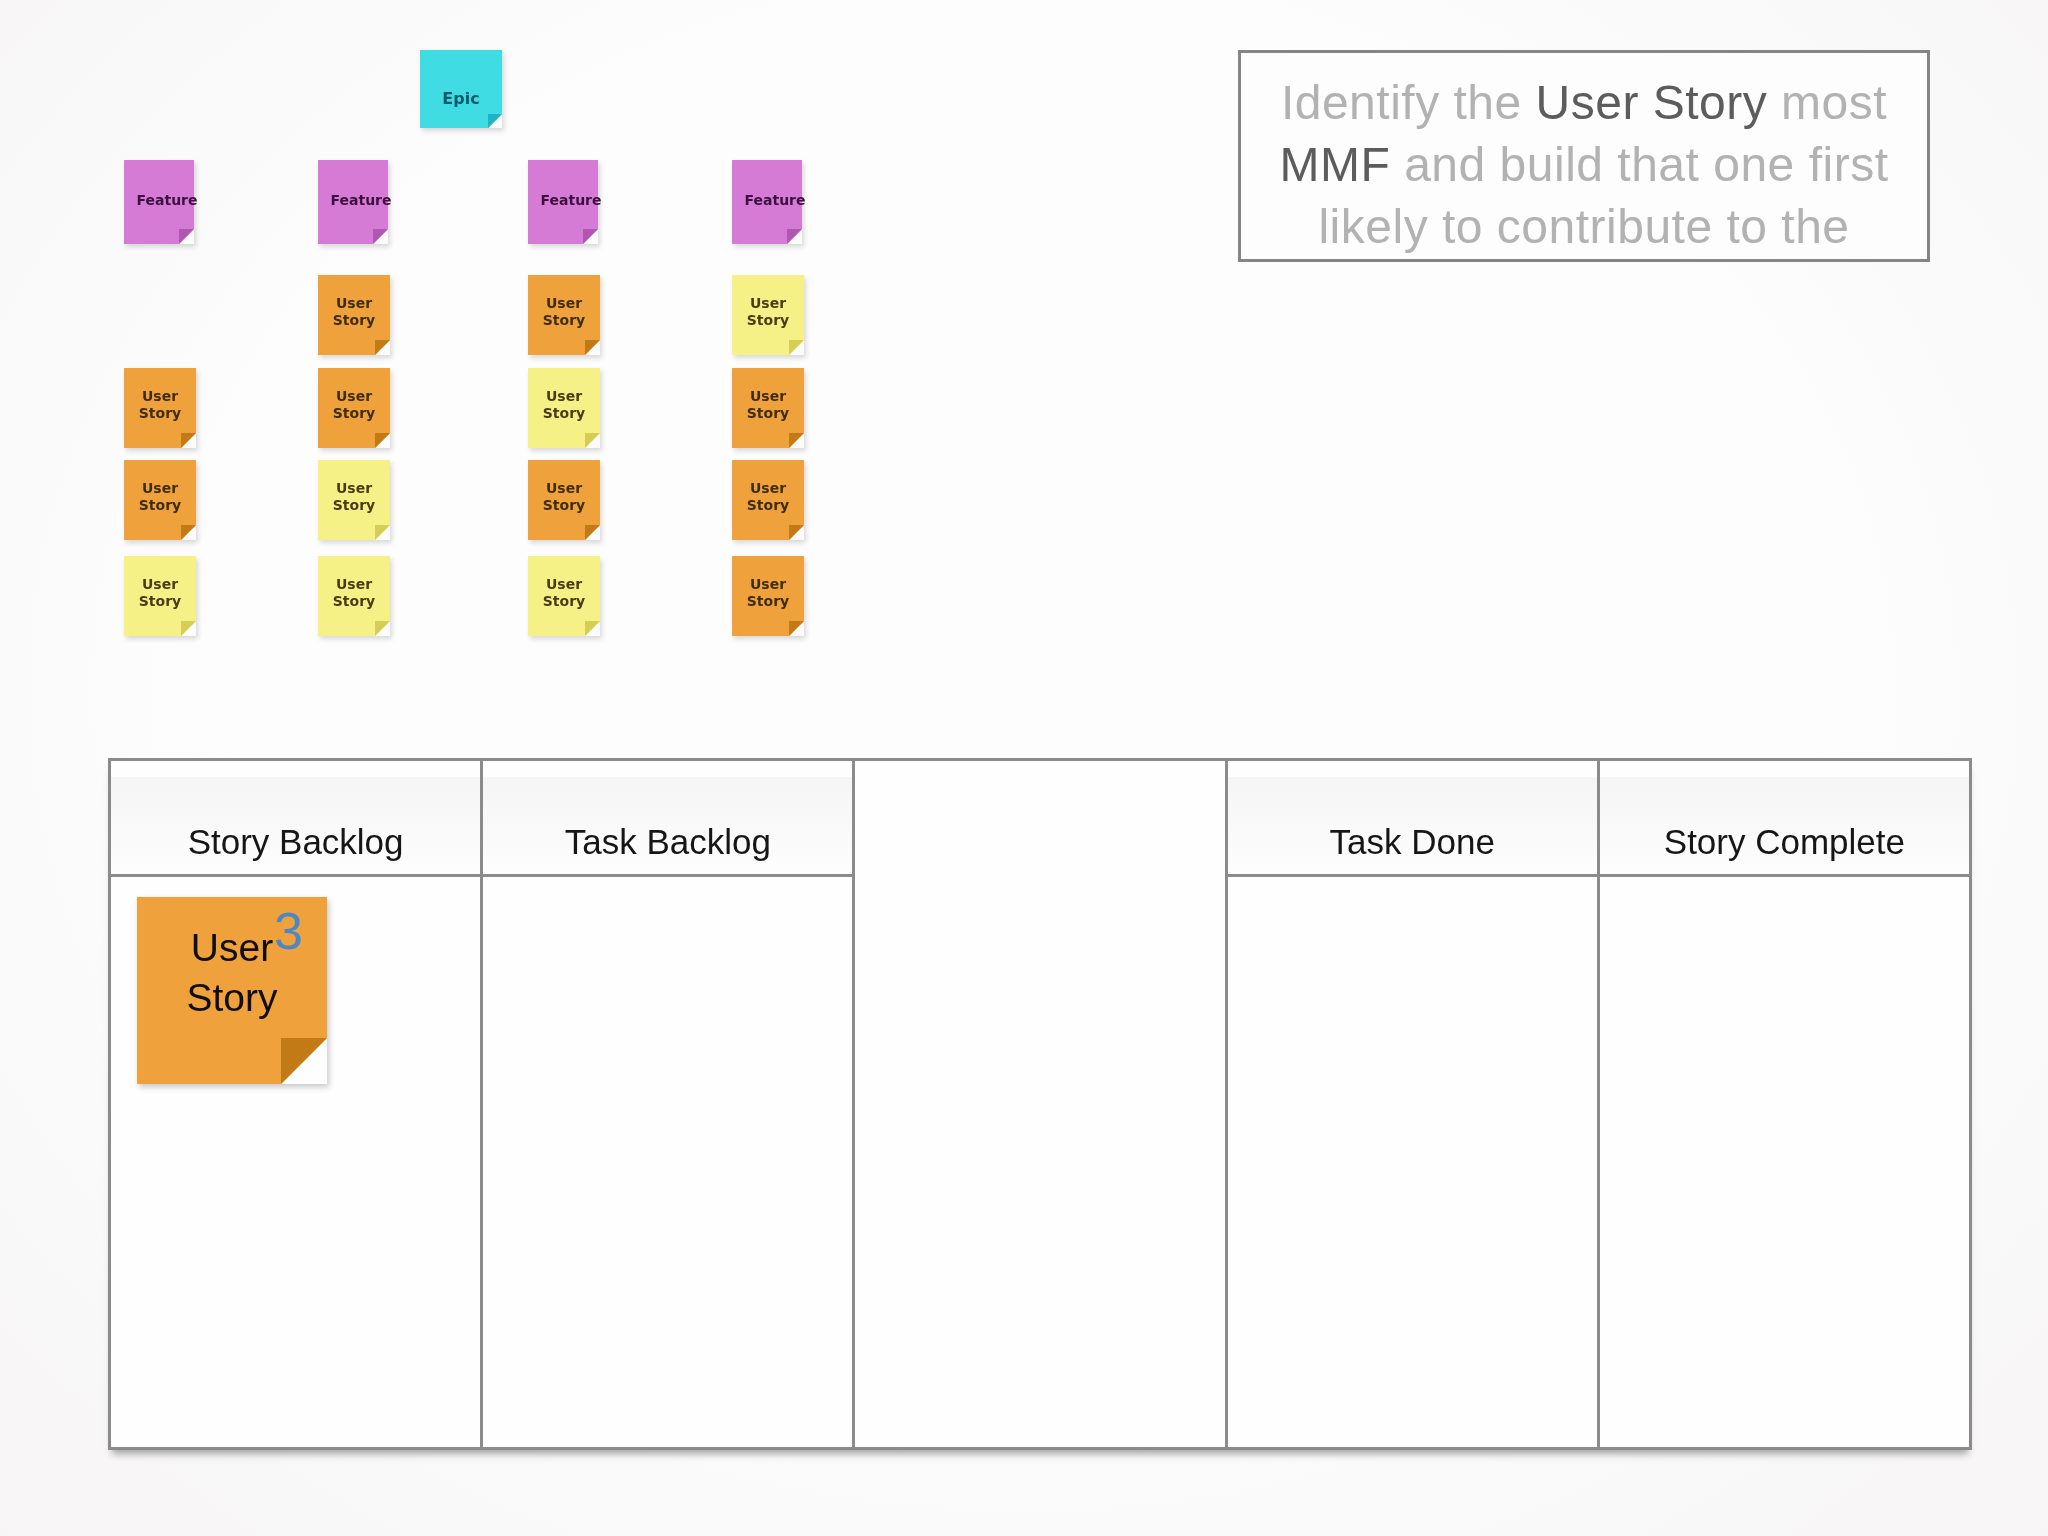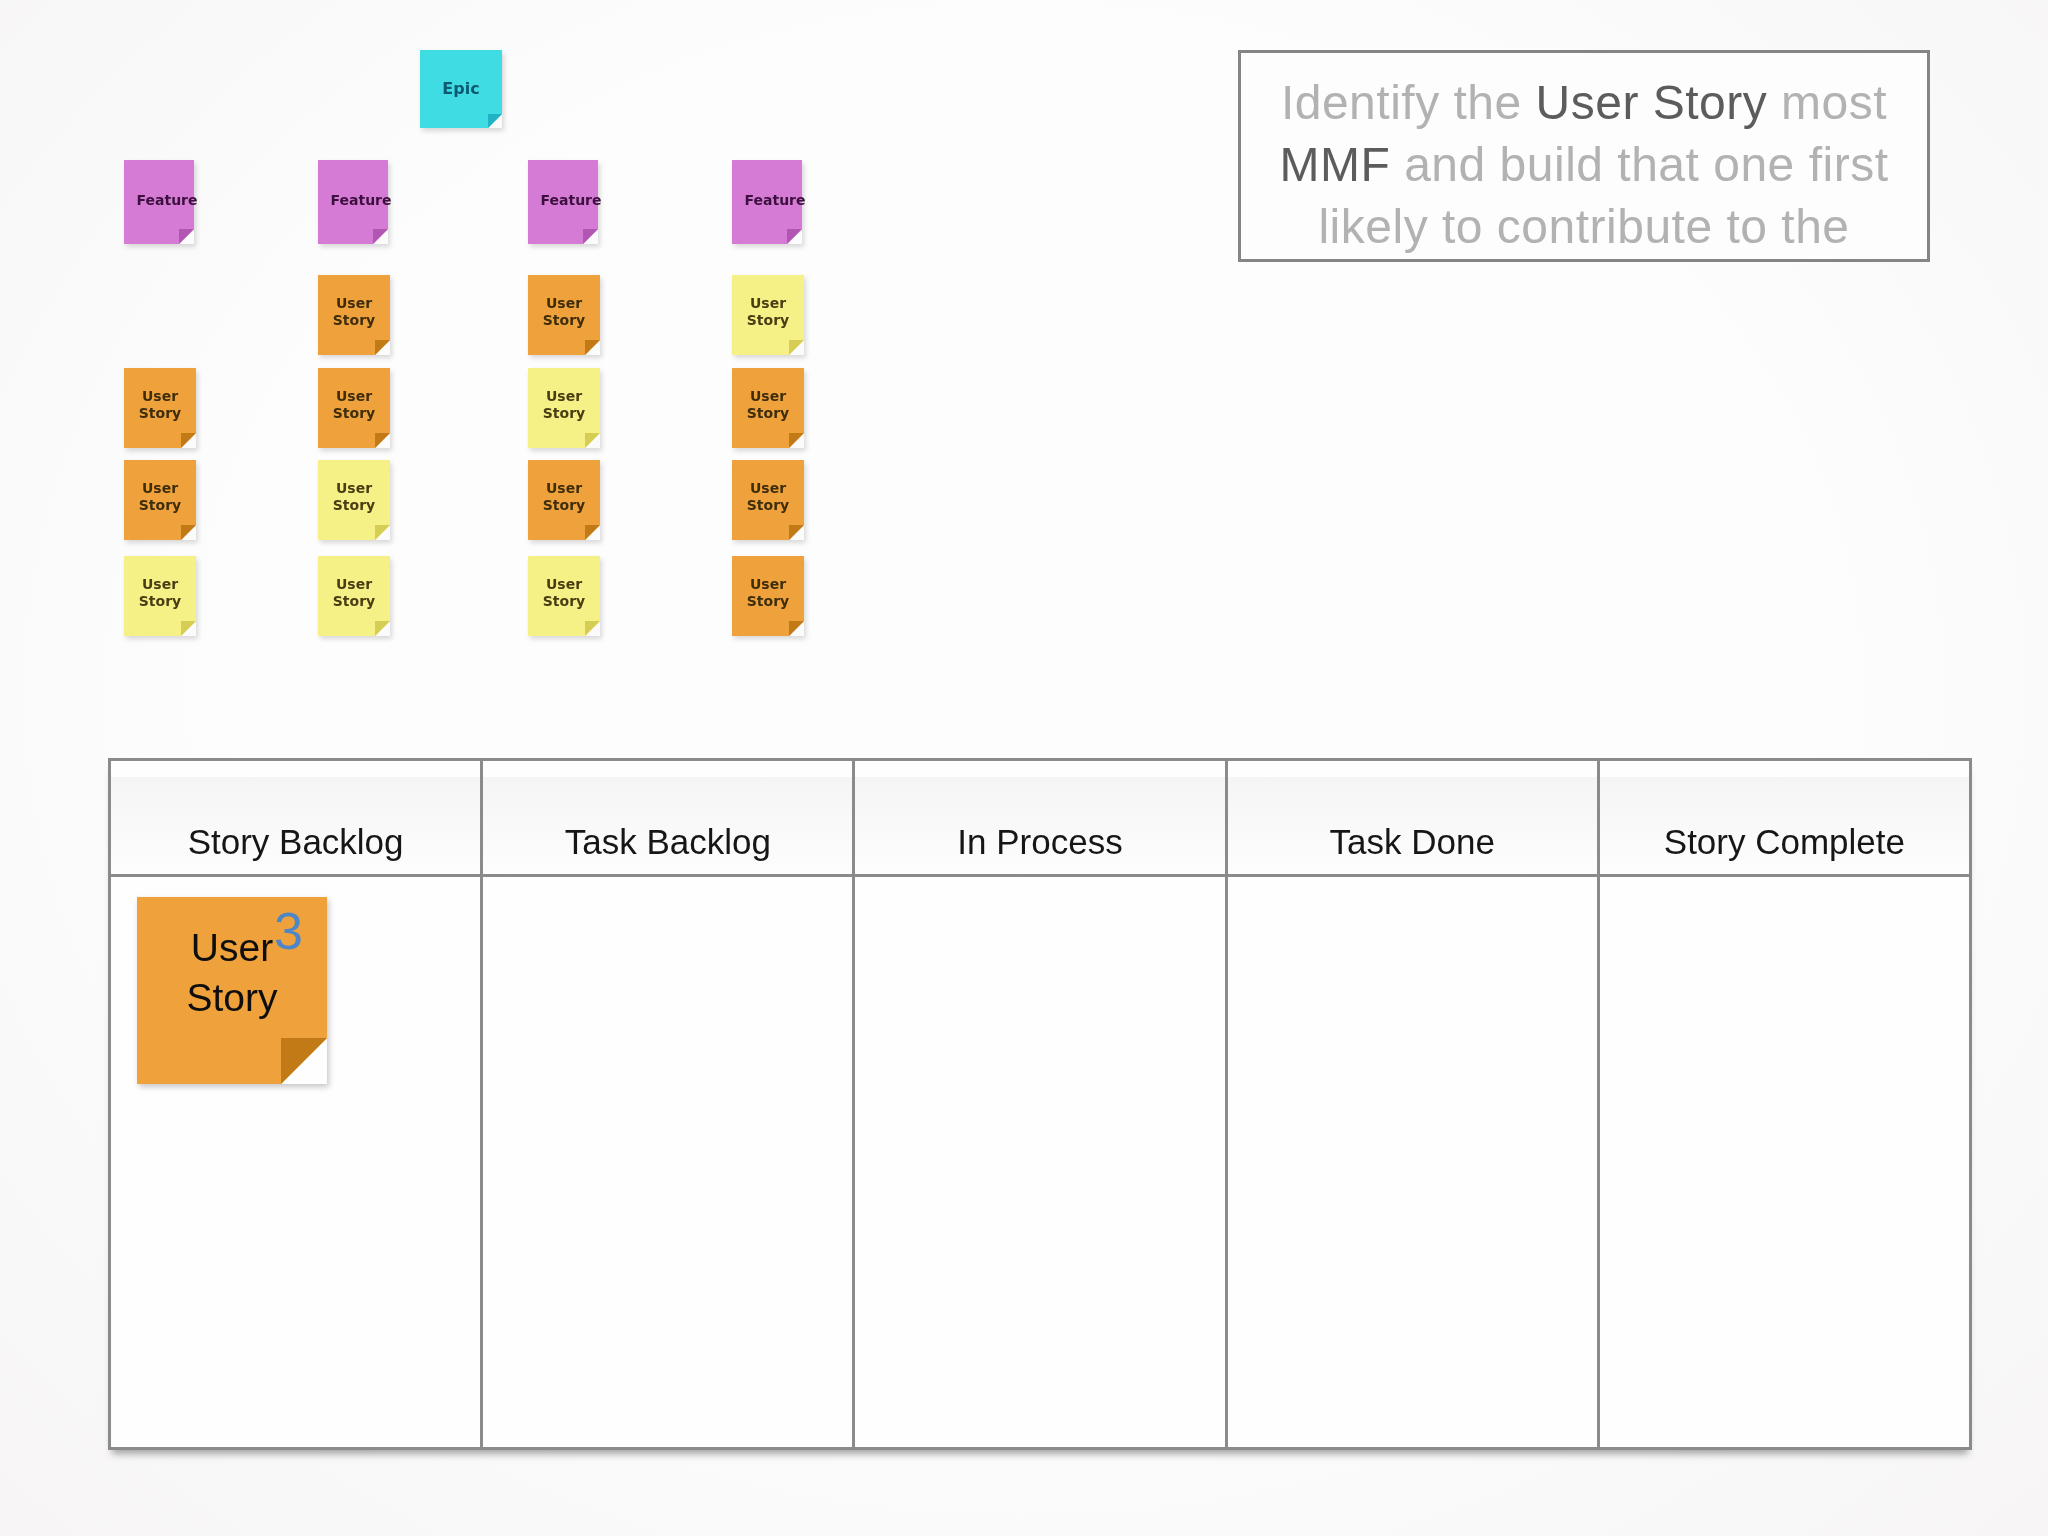--- a/index.html
+++ b/index.html
@@ -38,21 +38,21 @@
     border-right: var(--fs) solid transparent;
   }
   .nlabel {
     width: 100%; height: 100%;
     display: flex; align-items: center; justify-content: center;
     text-align: center;
     white-space: pre-line;
     color: var(--t, #222);
   }
   .n-epic    { --fs: 14px; }
-  .n-epic .nlabel    { font: bold 16px/1.2 "DejaVu Sans", sans-serif; padding-bottom: 0; }
+  .n-epic .nlabel    { font: bold 16px/1.2 "DejaVu Sans", sans-serif; padding-bottom: 0; margin-top: 10px; }
   .n-feature { --fs: 15px; }
   .n-feature .nlabel { font: bold 14px/1.2 "DejaVu Sans", sans-serif; padding-bottom: 4px; padding-left: 16px; }
   .n-story   { --fs: 15px; }
   .n-story .nlabel   { font: bold 14px/1.25 "DejaVu Sans", sans-serif; padding: 0 5px 6px 5px; }
 
   
   .instruction-box {
     position: absolute;
     left: 1238px; top: 50px;
     width: 692px; height: 212px;
@@ -205,21 +205,20 @@
           <span class="points">3</span>
           <span class="big-label">User Story</span>
         </div>
       </div>
     </div>
     <div class="kcol">
       <div class="khead">Task Backlog</div>
       <div class="kbody"></div>
     </div>
     <div class="kcol">
-      <div class="khead">In Process</div>
       <div class="kbody"></div>
     </div>
     <div class="kcol">
       <div class="khead">Task Done</div>
       <div class="kbody"></div>
     </div>
     <div class="kcol">
       <div class="khead">Story Complete</div>
       <div class="kbody"></div>
     </div>

